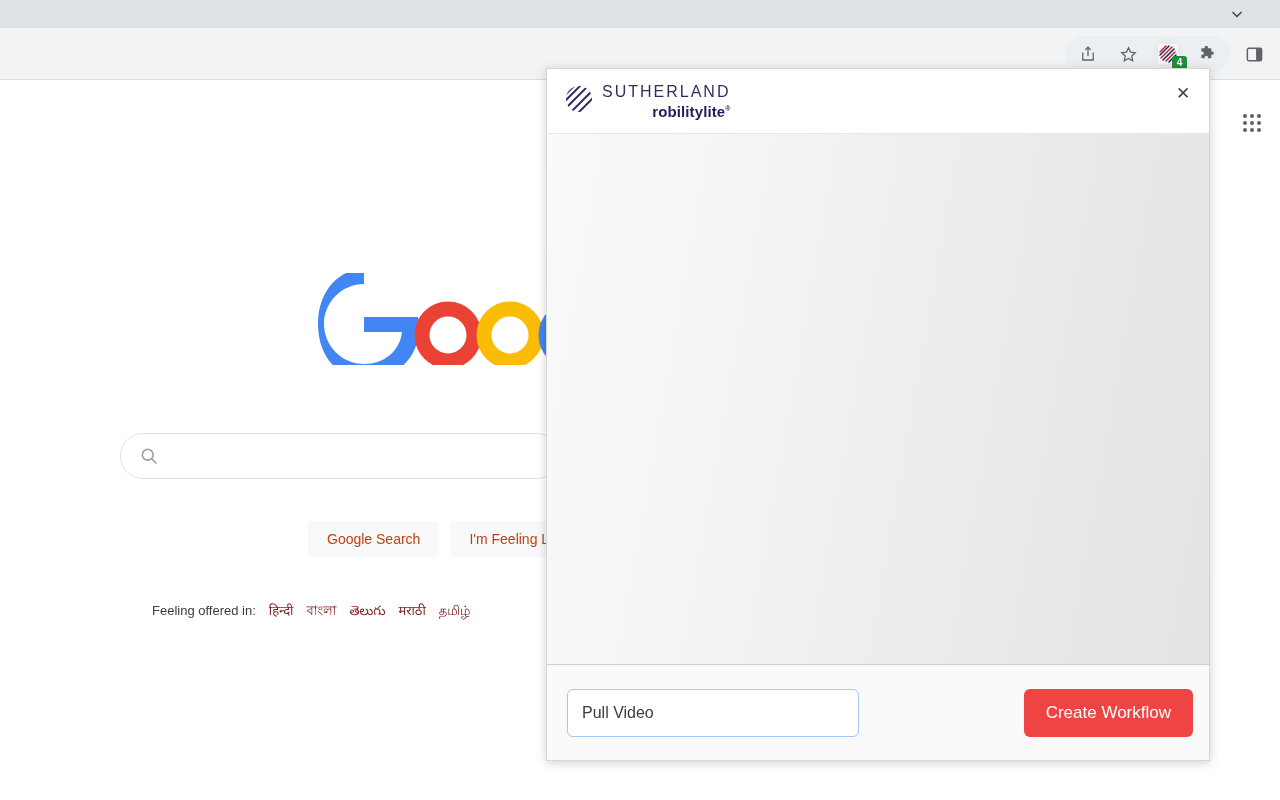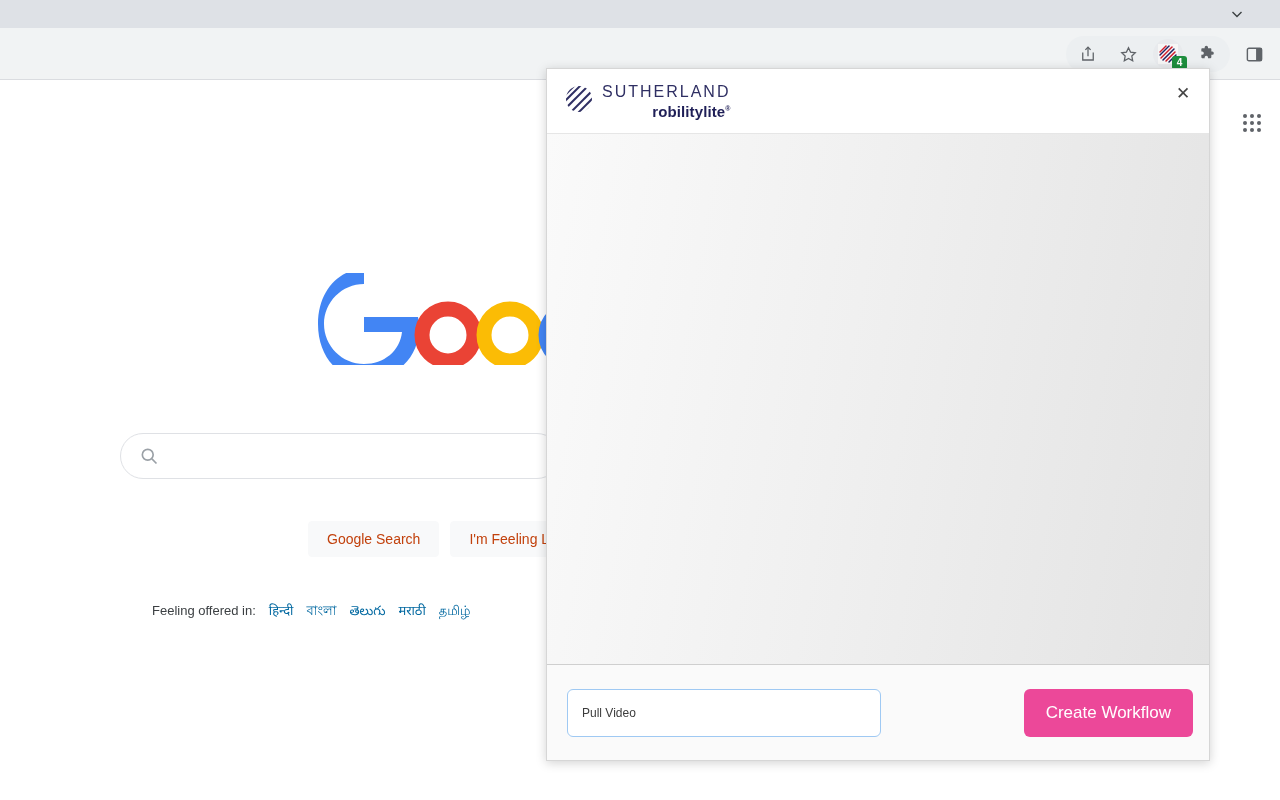--- a/index.html
+++ b/index.html
@@ -96,21 +96,21 @@
     padding: 0 18px; display: flex; align-items: center;
     white-space: nowrap;
     font-family: "Liberation Sans", sans-serif;
   }
   .goffered {
     position: absolute; left: 152px; top: 520px;
     font-size: 13px; color: #3c4043;
     display: flex; align-items: baseline; gap: 0;
     white-space: nowrap;
   }
-  .goffered .lang { color: #0369a1; margin-left: 13px; }
+  .goffered .lang { color: #7f1d1d; margin-left: 13px; }
 
   
   .panel {
     position: absolute; left: 546px; top: 68px;
     width: 664px; height: 693px;
     background: #ffffff;
     border: 1px solid #d6d6d6;
     box-shadow: 0 2px 10px rgba(0,0,0,0.18);
     display: flex; flex-direction: column;
   }
@@ -146,30 +146,30 @@
     border-bottom: 1px solid #cfcfcf;
   }
   .panel-footer {
     height: 95px; flex: 0 0 95px;
     background: #fafafa;
     display: flex; align-items: center;
     padding: 0 16px 0 20px;
     justify-content: space-between;
   }
   .wf-input {
-    width: 314px; height: 48px;
+    width: 292px; height: 48px;
     border: 1px solid #9fc9f3; border-radius: 6px;
     background: #ffffff;
     padding: 0 14px;
-    font-size: 12px; color: #3c3c3c;
+    font-size: 16px; color: #3c3c3c;
     outline: none;
     font-family: "Liberation Sans", sans-serif;
   }
   .wf-button {
-    background: #ec4899; color: #ffffff;
+    background: #ef4444; color: #ffffff;
     border: none; border-radius: 6px;
     height: 48px; padding: 0 22px;
     font-size: 17px; cursor: pointer;
     font-family: "Liberation Sans", sans-serif;
   }
 </style>
 </head>
 <body>
 
 <div class="tabstrip">

